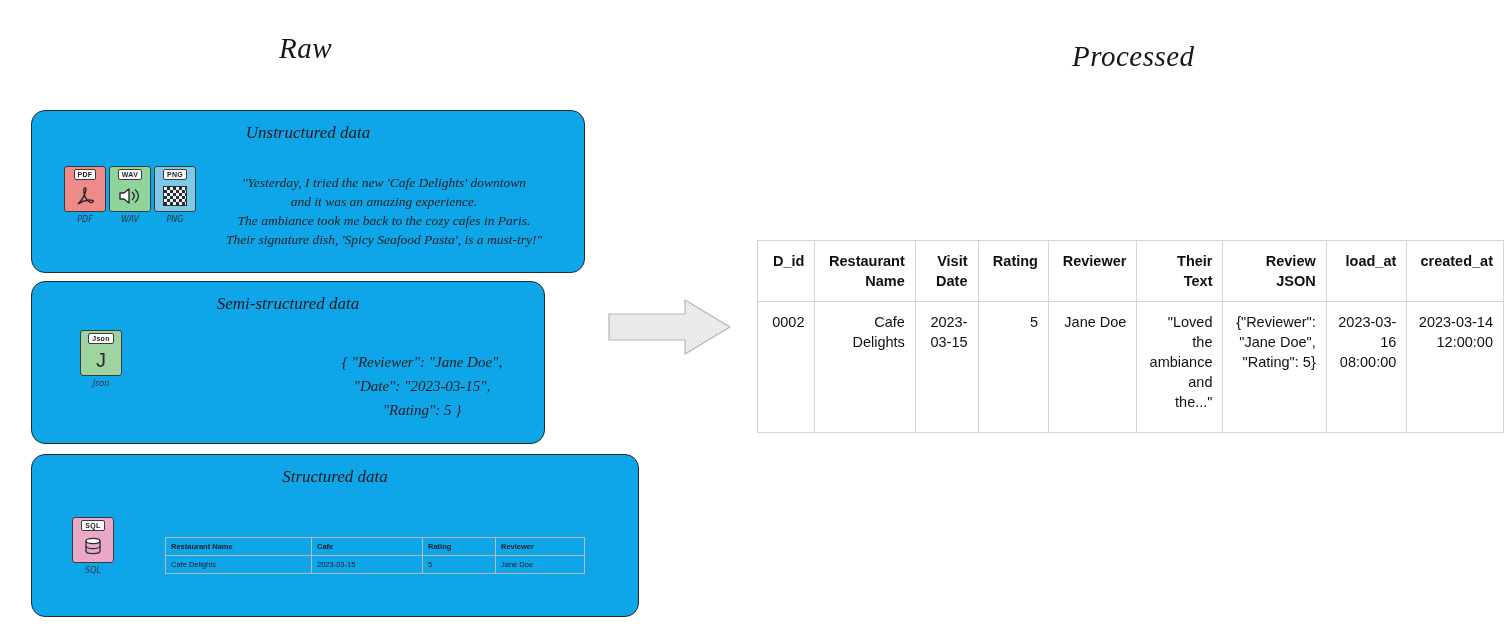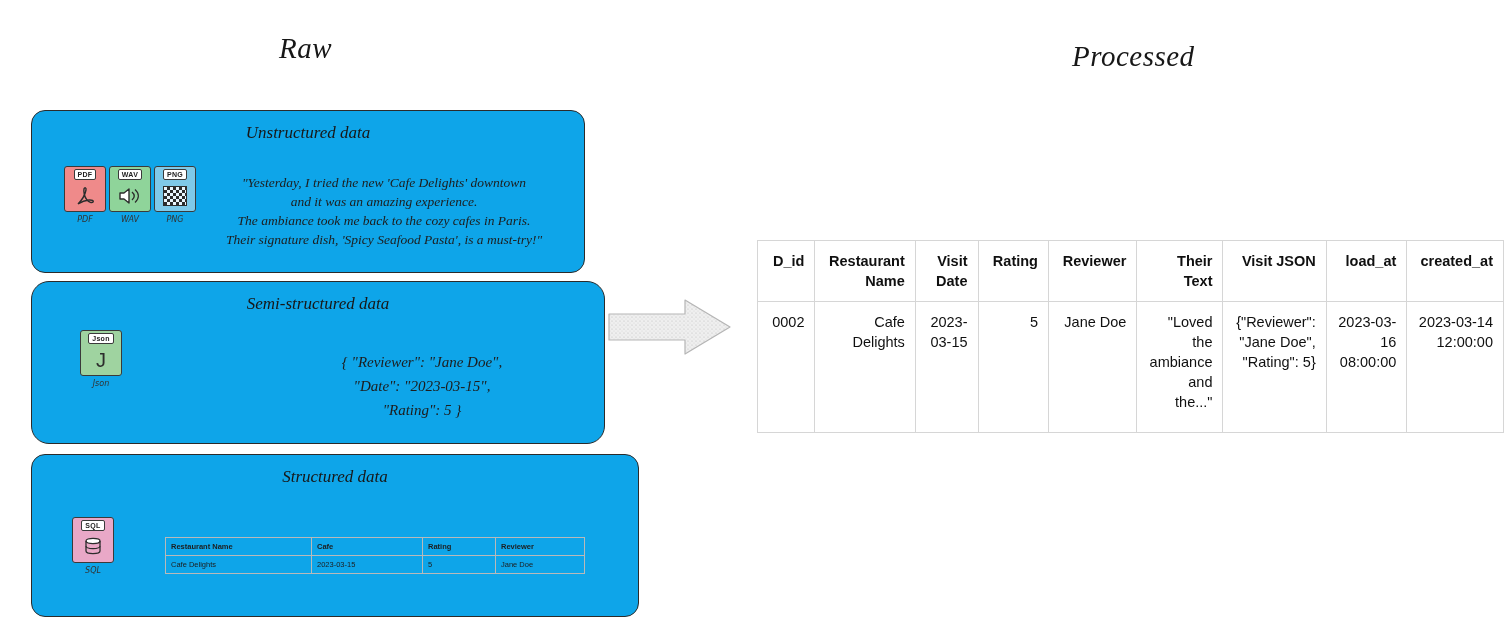--- a/index.html
+++ b/index.html
@@ -33,21 +33,21 @@
 
   
   .panel {
     position: absolute;
     border: 1.6px solid #2b2b2b;
     border-radius: 14px;
     background: #0ea5e9;
     box-sizing: border-box;
   }
   #panel-unstructured   { left: 31px;  top: 110px; width: 554px; height: 163px; }
-  #panel-semistructured { left: 31px;  top: 281px; width: 574px; height: 163px; border-radius: 18px; }
+  #panel-semistructured { left: 31px;  top: 281px; width: 514px; height: 163px; }
   #panel-structured     { left: 31px;  top: 454px; width: 608px; height: 163px; }
 
   .panel-title {
     position: absolute;
     top: 12px;
     left: 0;
     right: 0;
     text-align: center;
     font-size: 17px;
     color: #171717;
@@ -324,21 +324,21 @@
 
 <table id="processed-table">
   <thead>
     <tr>
       <th class="w-did">D_id</th>
       <th class="w-name">Restaurant Name</th>
       <th class="w-vdate">Visit Date</th>
       <th class="w-rate">Rating</th>
       <th class="w-revr">Reviewer</th>
       <th class="w-text">Their Text</th>
-      <th class="w-json">Visit JSON</th>
+      <th class="w-json">Review JSON</th>
       <th class="w-load">load_at</th>
       <th class="w-crea">created_at</th>
     </tr>
   </thead>
   <tbody>
     <tr>
       <td>0002</td>
       <td>Cafe Delights</td>
       <td>2023-03-15</td>
       <td>5</td>

